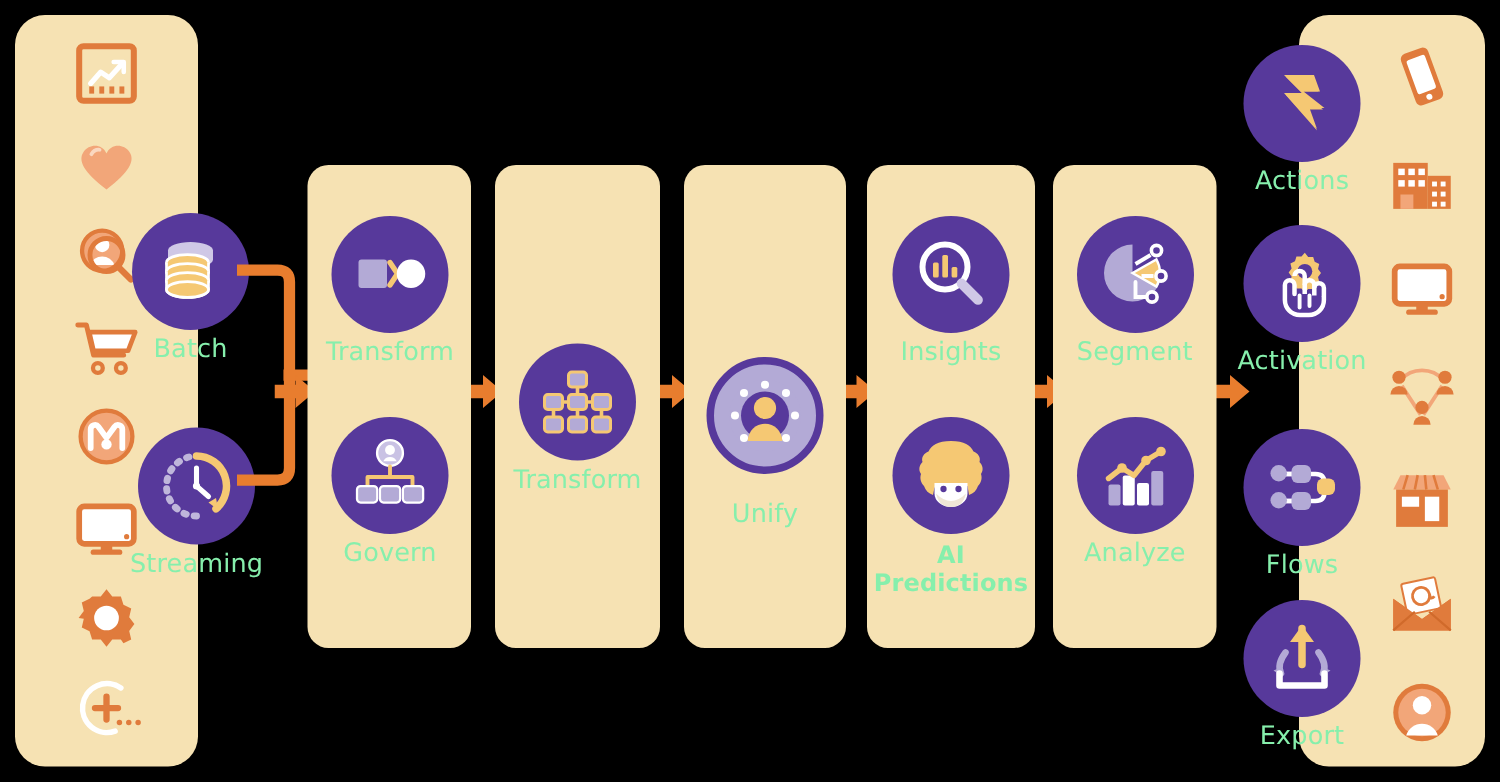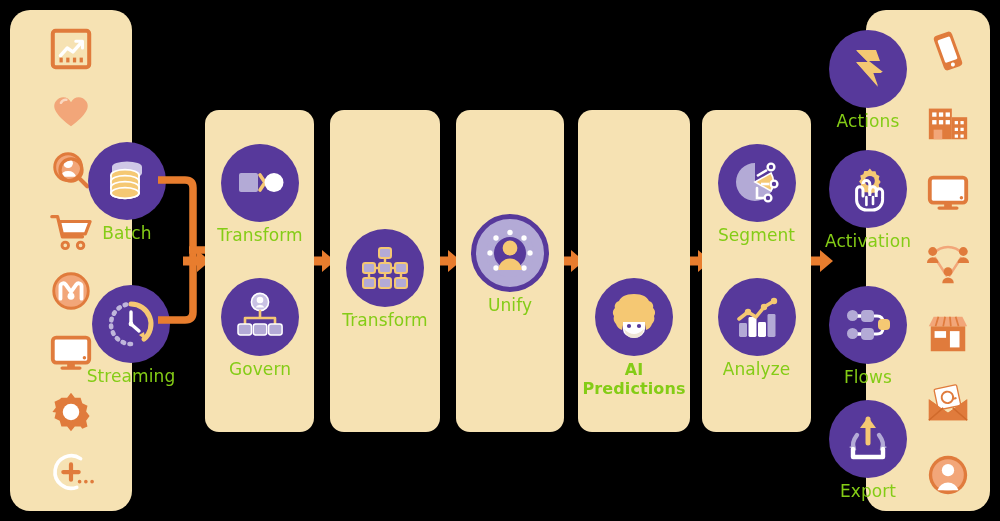--- a/index.html
+++ b/index.html
@@ -21,21 +21,21 @@
   .side-icon{width:46px;height:46px;display:block;}
 
   .node{
     position:absolute;width:78px;height:78px;border-radius:50%;
     background:#57399B;display:flex;align-items:center;justify-content:center;
     box-sizing:border-box;
   }
   .node svg{width:52px;height:52px;display:block;}
   .node-wrap{position:absolute;display:flex;flex-direction:column;align-items:center;}
   .node-lbl{
-    margin-top:4px;color:#84cc16;font-size:17px;line-height:19px;
+    margin-top:4px;color:#86efac;font-size:17px;line-height:19px;
     text-align:center;white-space:pre-line;letter-spacing:.1px;
   }
   .node-lbl.sm{font-size:16px;font-weight:bold;}
 
   .arrow{position:absolute;}
   .connector{position:absolute;}
 </style>
 </head>
 <body>
 
@@ -229,41 +229,55 @@
             <rect x="36" y="21" width="12" height="10" rx="2.2" fill="#B3AAD6" stroke="#F5C873" stroke-width="2"></rect>
             <rect x="4" y="36" width="12" height="10" rx="2.2" fill="#B3AAD6" stroke="#F5C873" stroke-width="2"></rect>
             <rect x="20" y="36" width="12" height="10" rx="2.2" fill="#B3AAD6" stroke="#F5C873" stroke-width="2"></rect>
             <rect x="36" y="36" width="12" height="10" rx="2.2" fill="#B3AAD6" stroke="#F5C873" stroke-width="2"></rect>
           </svg>
       </span>
     </div>
     <div class="node-lbl">Transform</div>
   </div>
 
-  <div class="node-wrap" style="left:470px;top:214px;width:80px;">
+  <div class="node-wrap" style="left:470px;top:238px;width:80px;gap:14px;">
     <div class="node" style="position:relative;background:#B3AAD6;border:5px solid #57399B;">
       <span>
         <svg viewBox="0 0 52 52">
             <circle cx="26" cy="26" r="24" fill="#B3AAD6"></circle>
             <circle cx="26" cy="5.5" r="2.7" fill="#fff"></circle>
             <circle cx="40" cy="11" r="2.7" fill="#fff"></circle>
             <circle cx="46" cy="26" r="2.7" fill="#fff"></circle>
             <circle cx="40" cy="41" r="2.7" fill="#fff"></circle>
             <circle cx="12" cy="11" r="2.7" fill="#fff"></circle>
             <circle cx="6" cy="26" r="2.7" fill="#fff"></circle>
             <circle cx="12" cy="41" r="2.7" fill="#fff"></circle>
             <circle cx="26" cy="26" r="16" fill="#57399B"></circle>
             <circle cx="26" cy="21" r="7.4" fill="#F5C873"></circle>
             <path d="M14.5 43 a11.5 11.5 0 0 1 23 0 z" fill="#F5C873"></path>
           </svg>
       </span>
     </div>
     <div class="node-lbl">Unify</div>
   </div>
 
+  <div class="node-wrap" style="left:591px;top:144px;width:86px;">
+    <div class="node" style="position:relative;">
+      <span>
+        <svg viewBox="0 0 52 52">
+            <circle cx="22" cy="21" r="15" fill="#57399B" stroke="#fff" stroke-width="4"></circle>
+            <rect x="14" y="18" width="3.8" height="10" rx="1" fill="#F5C873"></rect>
+            <rect x="20.2" y="13" width="3.8" height="15" rx="1" fill="#F5C873"></rect>
+            <rect x="26.4" y="21" width="3.8" height="7" rx="1" fill="#F5C873"></rect>
+            <path d="M33 32 L44 43" stroke="#CFC8E6" stroke-width="6.5" stroke-linecap="round"></path>
+          </svg>
+      </span>
+    </div>
+    <div class="node-lbl">Insights</div>
+  </div>
 
   <div class="node-wrap" style="left:591px;top:278px;width:86px;">
     <div class="node" style="position:relative;">
       <span>
         <svg viewBox="0 0 52 52">
             <path d="M26 3 c9 0 13 3 15 7 3 1 5 4 4 7 2 2 3 5 1 8 1 3 0 6-2 8 -1 3-3 5-6 6 l-1-6 -22 1 -1 5 c-3-1-5-3-6-6 -2-2-3-5-2-8 -2-3-1-6 1-8 -1-3 1-6 4-7 2-4 6-7 15-7 z" fill="#F5C873"></path>
             <path d="M15 31 h22 v7 a11 9 0 0 1 -22 0 z" fill="#fff"></path>
             <circle cx="21" cy="35" r="2.1" fill="#57399B"></circle>
             <circle cx="31" cy="35" r="2.1" fill="#57399B"></circle>
             <path d="M16 38 q10 10 20 0 q-2 9 -10 9 q-8 0 -10 -9 z" fill="#EFE6D6"></path>

